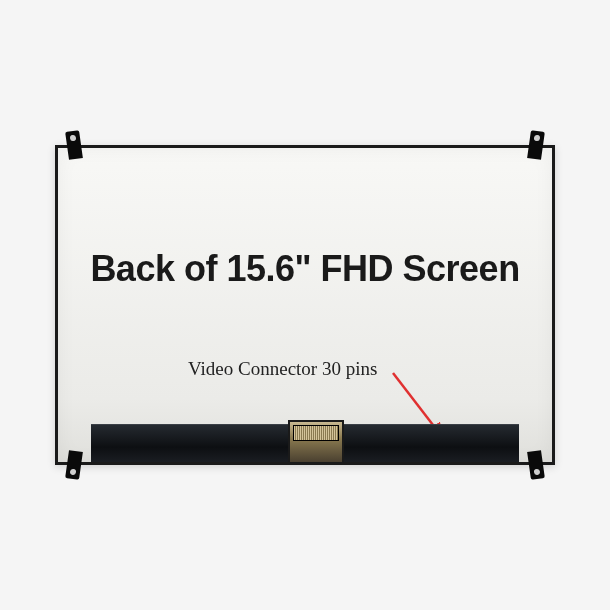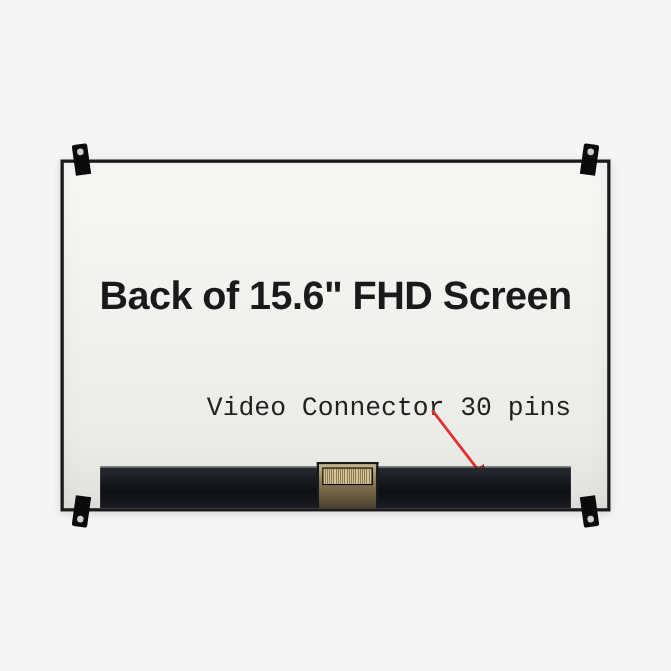--- a/index.html
+++ b/index.html
@@ -64,23 +64,23 @@
       font-weight: bold;
       color: #1a1a1a;
       font-family: Verdana, Geneva, sans-serif;
       letter-spacing: -0.5px;
     }
     
     .connector-label {
       position: absolute;
       top: 210px;
       left: 130px;
-      font-size: 24px;
+      font-size: 19px;
       color: #222;
-      font-family: Liberation Mono, monospace;
+      font-family: Liberation Serif, serif;
     }
     
     .arrow {
       position: absolute;
       top: 220px;
       left: 330px;
       pointer-events: none;
     }
     
     .bottom-strip {

